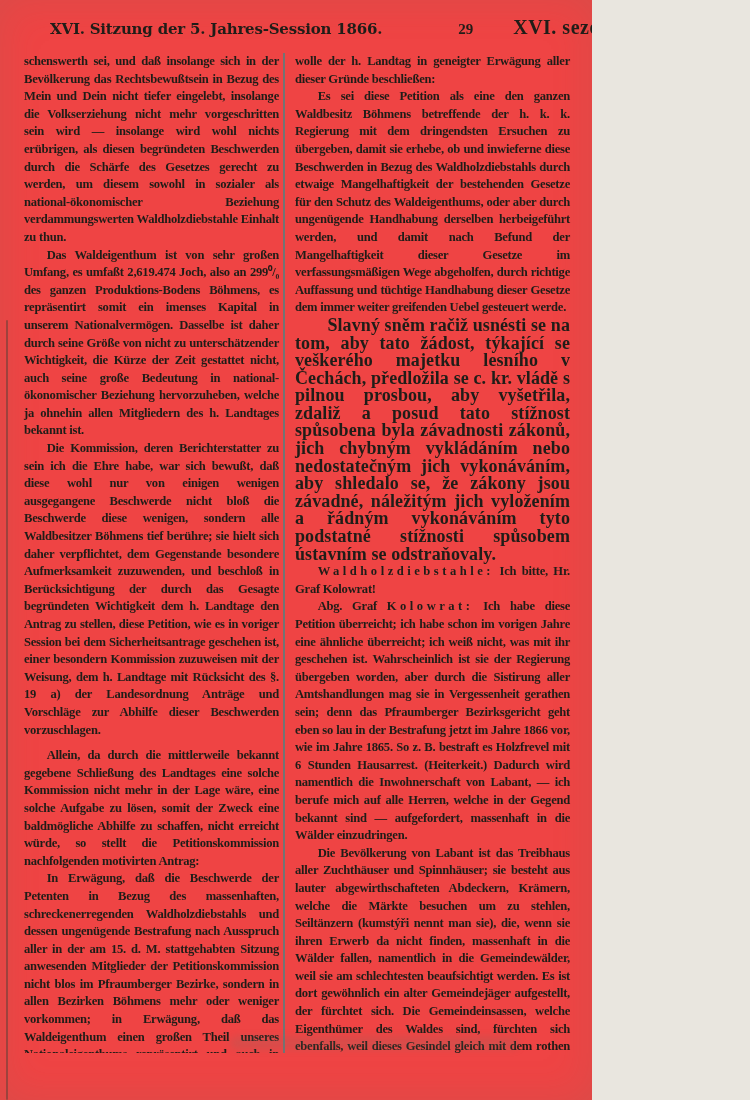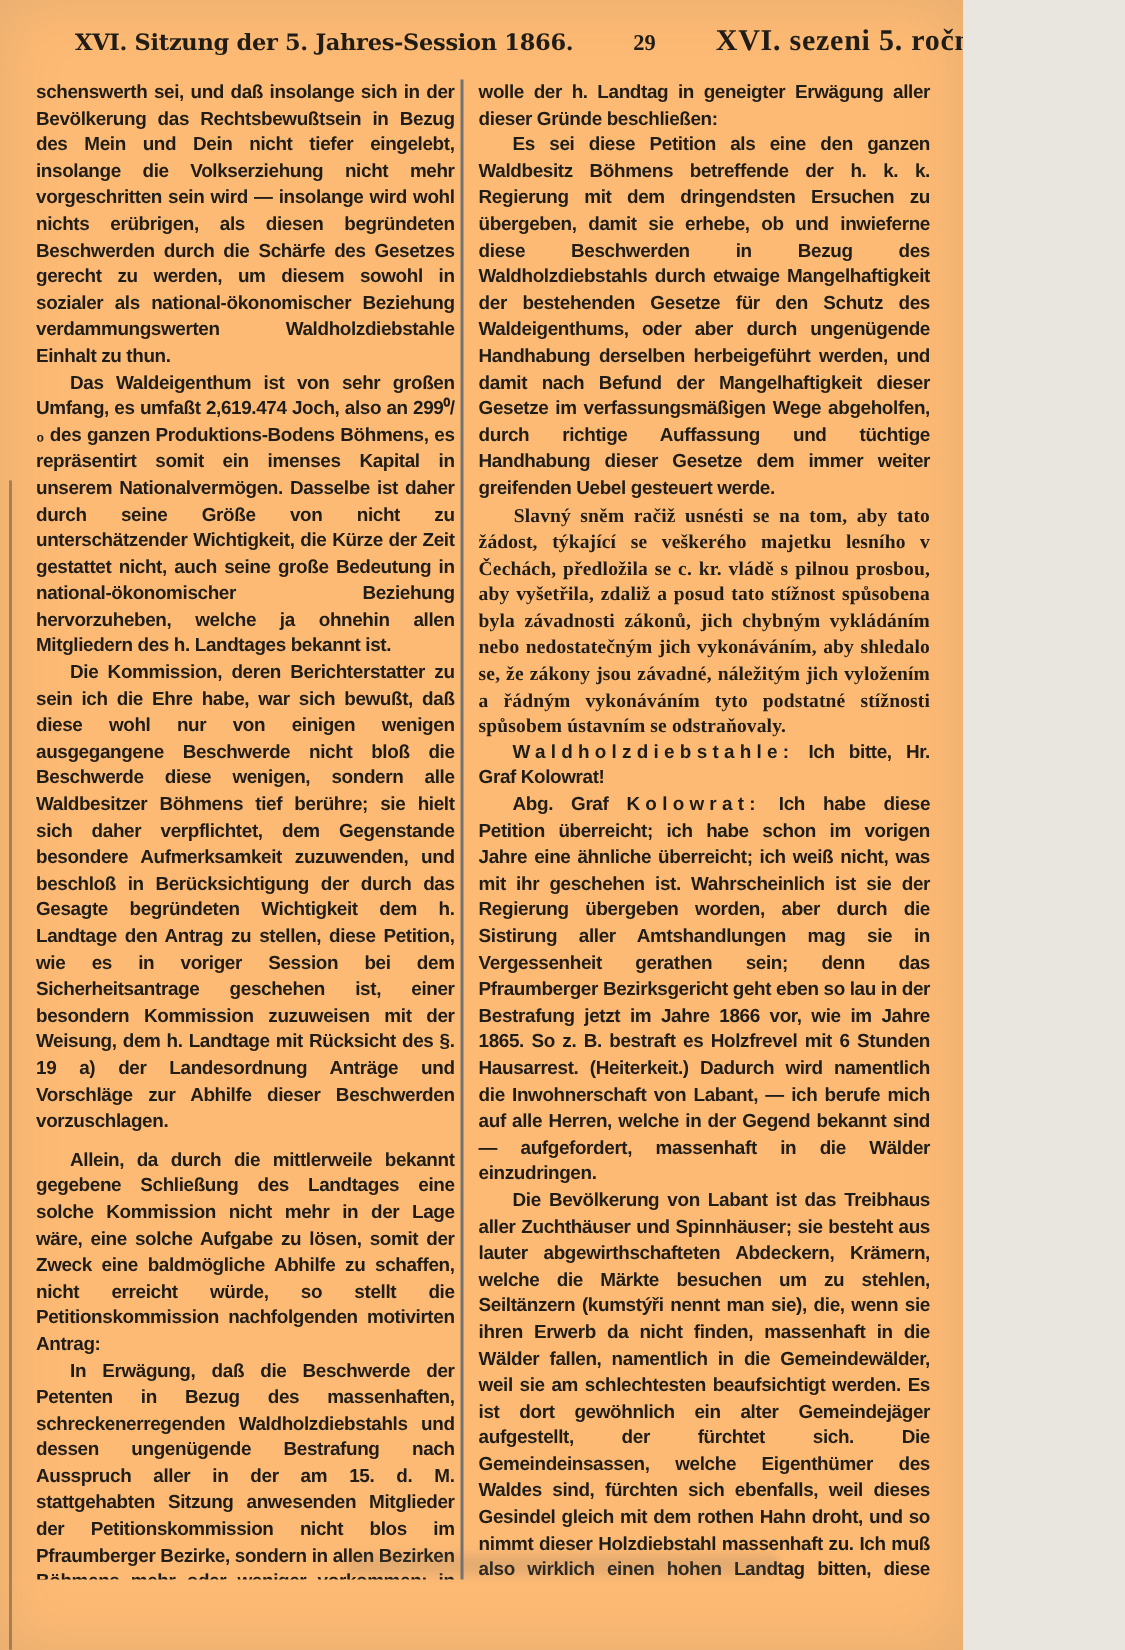--- a/index.html
+++ b/index.html
@@ -4,23 +4,23 @@
 <style>
   * { margin: 0; padding: 0; box-sizing: border-box; }
   html, body { width: 750px; height: 1100px; }
   body {
     background: #e9e6df;
     font-family: "DejaVu Serif", serif;
     overflow: hidden;
   }
   .page {
     position: relative;
-    width: 642px;
+    width: 592px;
     height: 1100px;
-    background: #fdba74;
+    background: #ef4444;
     color: #201d18;
     box-shadow: inset 0 0 40px rgba(120,110,95,0.18);
     overflow: hidden;
   }
   
   .scan-edge-left {
     position: absolute;
     left: 6px; top: 320px;
     width: 2px; height: 780px;
     background: rgba(70,62,52,0.45);
@@ -40,21 +40,21 @@
     padding: 16px 28px 0 50px;
     white-space: nowrap;
   }
   .fraktur {
     font-family: "DejaVu Serif", serif;
     font-weight: 700;
     letter-spacing: -0.2px;
   }
   .antiqua { font-family: "Liberation Serif", serif; font-weight: 700; }
   .header-title-left { font-size: 15px; }
-  .header-page-num { font-size: 15px; margin-left: 40px; margin-right: 40px; }
+  .header-page-num { font-size: 15px; margin-left: 76px; margin-right: 40px; }
   .header-title-right { font-size: 20px; letter-spacing: 0.5px; }
 
   .columns {
     display: flex;
     margin-top: 14px;
     height: 1000px;
   }
   .col {
     width: 347px;
     padding: 0 4px 0 24px;
@@ -64,22 +64,22 @@
     border-left: 2px solid #737373;
     padding: 0 22px 0 10px;
     width: 378px;
   }
   .para {
     font-size: 12.6px;
     line-height: 17.6px;
     text-align: justify;
     overflow-wrap: break-word;
   }
-  .para.fr { font-family: Liberation Sans, sans-serif; font-weight: 700; letter-spacing: -0.25px; }
-  .para.an { font-family: "Liberation Serif", serif; font-weight: 700; font-size: 13px; letter-spacing: 0.1px; }
+  .para.fr { font-family: Liberation Serif, serif; font-weight: 700; letter-spacing: -0.25px; }
+  .para.an { font-family: "Liberation Serif", serif; font-weight: 700; font-size: 18px; letter-spacing: 0.1px; }
   .indent { text-indent: 1.8em; }
   .gap-before { margin-top: 8px; }
   .gesperrt { letter-spacing: 3.5px; }
 
   .footer-page-number {
     position: absolute;
     left: 648px; top: 1030px;
     font-family: "Liberation Serif", serif;
     font-weight: 700;
     font-size: 16px;

